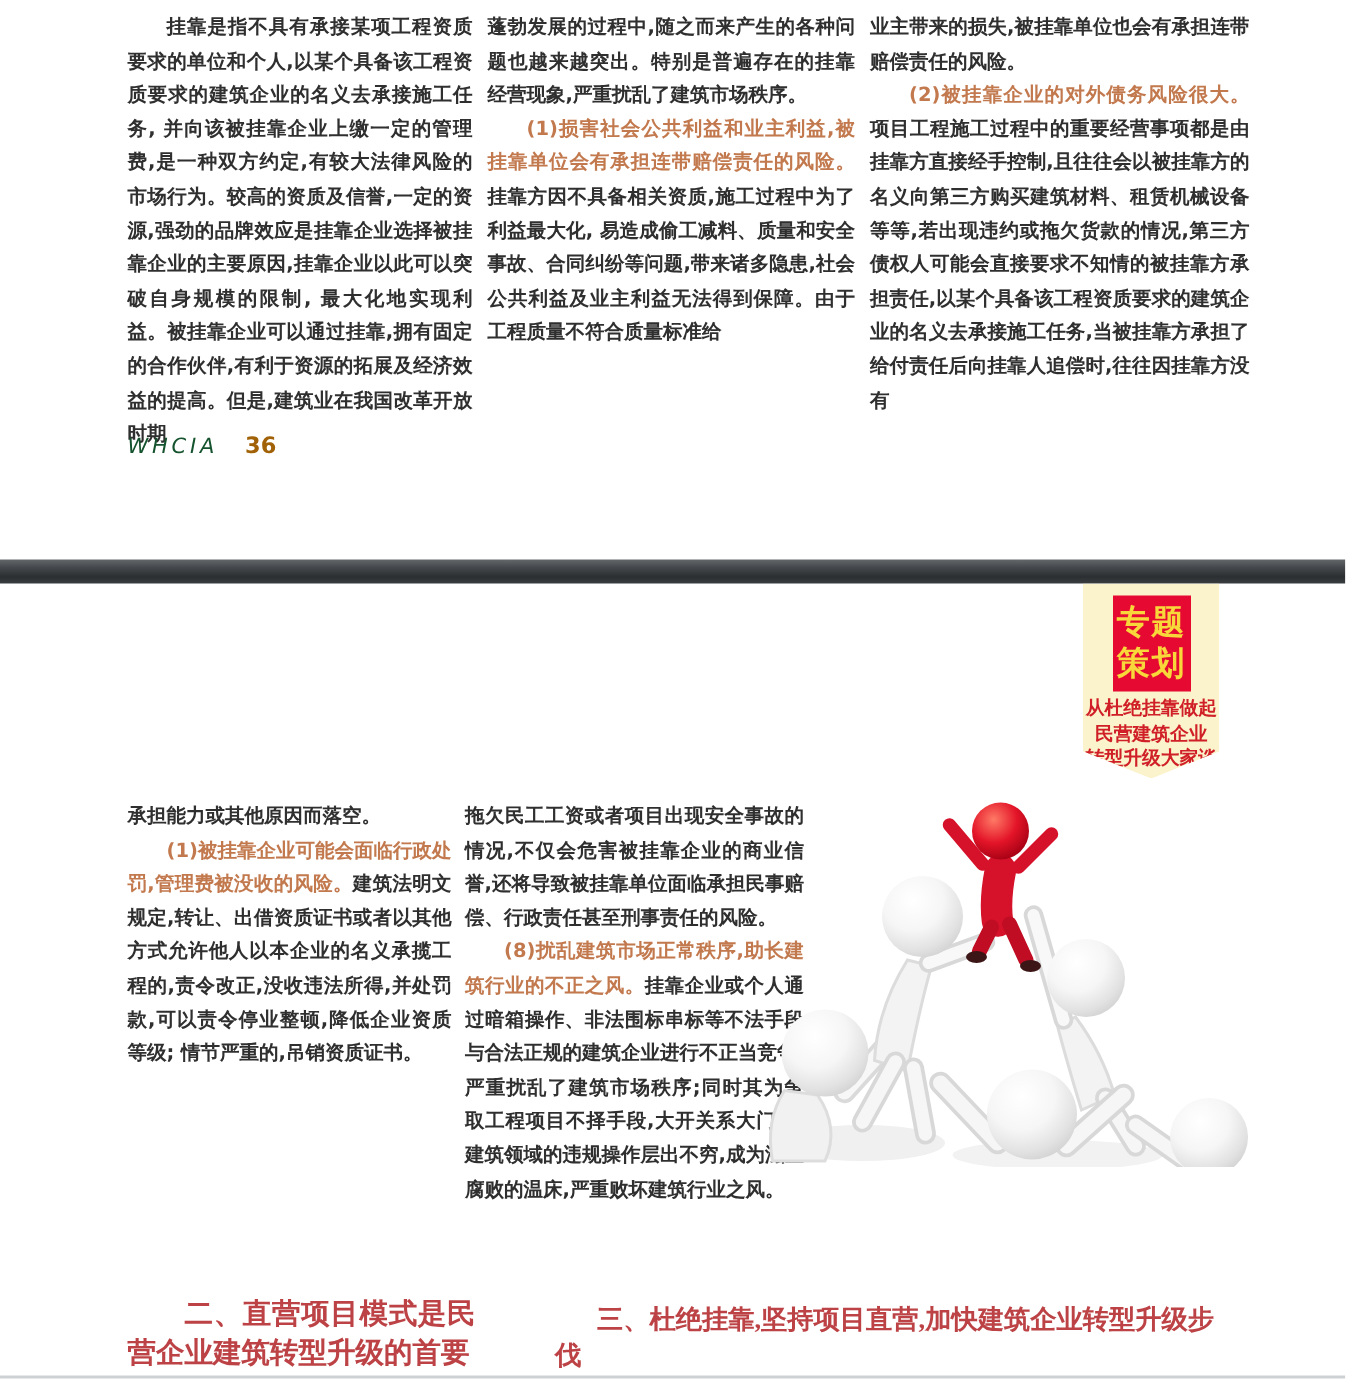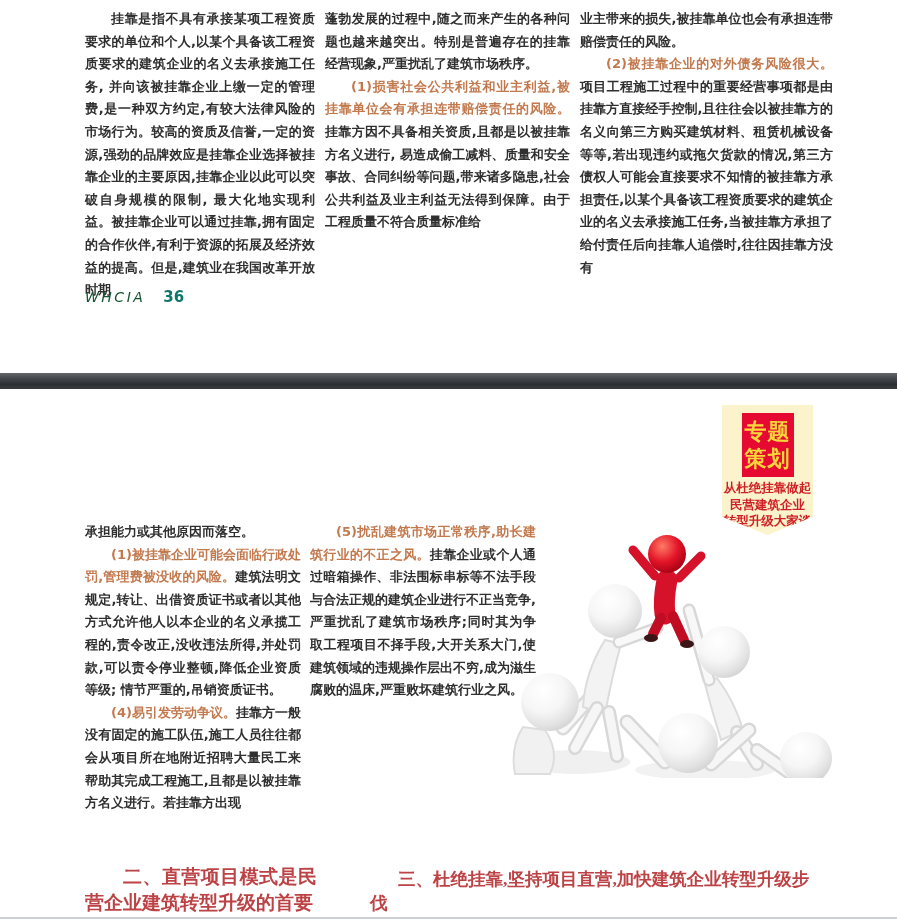--- a/index.html
+++ b/index.html
@@ -3,37 +3,37 @@
 <meta charset="utf-8">
 <style>
   html,body{margin:0;padding:0;background:#ffffff;}
   .page{
     position:relative;width:897px;height:920px;background:#ffffff;overflow:hidden;
     font-family:"DejaVu Sans",sans-serif;
   }
   
   .article{position:absolute;display:grid;}
   .article-top{left:85px;top:8px;grid-template-columns:230px 245px 253px;column-gap:10px;}
-  .article-bottom{left:85px;top:521px;grid-template-columns:216px 226px;column-gap:9px;}
+  .article-bottom{left:85px;top:534px;grid-template-columns:216px 226px;column-gap:9px;}
   .col{color:#2f2f2f;font-size:13px;line-height:22.6px;text-align:justify;font-weight:600;}
   .col p{margin:0;}
   .col p.indent{text-indent:2em;}
   .accent{color:#c3794e;margin-top:16px;}
   
   .folio{position:absolute;left:85px;top:288px;font-size:14px;}
   .folio .journal{color:#14532d;letter-spacing:2.5px;font-style:italic;}
-  .folio .pageno{color:#0f766e;font-weight:700;margin-left:18px;font-size:15px;}
+  .folio .pageno{color:#a16207;font-weight:700;margin-left:18px;font-size:15px;}
   
   .divider-bar{
     position:absolute;left:0;top:373px;width:897px;height:16px;
     background:linear-gradient(180deg,#63676a 0%,#43474b 35%,#2c2f31 72%,#3a3d3f 100%);
   }
   
   .ribbon{
-    position:absolute;left:722px;top:405px;width:91px;height:130px;
+    position:absolute;left:722px;top:389px;width:91px;height:130px;
     clip-path:polygon(0 0,100% 0,100% 86%,50% 100%,0 86%);
     text-align:center;
   }
   .ribbon-box{
     margin:8px auto 0 auto;width:52px;height:64px;
     display:flex;flex-direction:column;justify-content:center;
     font-size:22px;line-height:27px;font-weight:700;letter-spacing:1px;
   }
   .ribbon-sub{margin-top:3px;font-size:12.5px;line-height:16.5px;font-weight:700;}
   
@@ -50,21 +50,21 @@
 <body>
 
 <div class="page">
 
   <section class="article article-top">
       <div class="col">
         <p class="indent"><span>挂靠是指不具有承接某项工程资质要求的单位和个人,以某个具备该工程资质要求的建筑企业的名义去承接施工任务, 并向该被挂靠企业上缴一定的管理费,是一种双方约定,有较大法律风险的市场行为。较高的资质及信誉,一定的资源,强劲的品牌效应是挂靠企业选择被挂靠企业的主要原因,挂靠企业以此可以突破自身规模的限制, 最大化地实现利益。被挂靠企业可以通过挂靠,拥有固定的合作伙伴,有利于资源的拓展及经济效益的提高。但是,建筑业在我国改革开放时期</span></p>
       </div>
       <div class="col">
         <p><span>蓬勃发展的过程中,随之而来产生的各种问题也越来越突出。特别是普遍存在的挂靠经营现象,严重扰乱了建筑市场秩序。</span></p>
-        <p class="indent"><span class="accent">(1)损害社会公共利益和业主利益,被挂靠单位会有承担连带赔偿责任的风险。</span><span>挂靠方因不具备相关资质,且都是以被挂靠方名义进行, 易造成偷工减料、质量和安全事故、合同纠纷等问题,带来诸多隐患,社会公共利益及业主利益无法得到保障。由于工程质量不符合质量标准给</span></p>
+        <p class="indent"><span class="accent">(1)损害社会公共利益和业主利益,被挂靠单位会有承担连带赔偿责任的风险。</span><span>挂靠方因不具备相关资质,施工过程中为了利益最大化, 易造成偷工减料、质量和安全事故、合同纠纷等问题,带来诸多隐患,社会公共利益及业主利益无法得到保障。由于工程质量不符合质量标准给</span></p>
       </div>
       <div class="col">
         <p><span>业主带来的损失,被挂靠单位也会有承担连带赔偿责任的风险。</span></p>
         <p class="indent"><span class="accent">(2)被挂靠企业的对外债务风险很大。</span><span>项目工程施工过程中的重要经营事项都是由挂靠方直接经手控制,且往往会以被挂靠方的名义向第三方购买建筑材料、租赁机械设备等等,若出现违约或拖欠货款的情况,第三方债权人可能会直接要求不知情的被挂靠方承担责任,以某个具备该工程资质要求的建筑企业的名义去承接施工任务,当被挂靠方承担了给付责任后向挂靠人追偿时,往往因挂靠方没有</span></p>
       </div>
     </section>
 
   <div class="folio">
     <span class="journal">WHCIA</span><span class="pageno">36</span>
   </div>
@@ -80,24 +80,24 @@
       <div>从杜绝挂靠做起</div>
       <div>民营建筑企业</div>
       <div>转型升级大家谈</div>
     </div>
   </div>
 
   <section class="article article-bottom">
       <div class="col">
         <p><span>承担能力或其他原因而落空。</span></p>
         <p class="indent"><span class="accent">(1)被挂靠企业可能会面临行政处罚,管理费被没收的风险。</span><span>建筑法明文规定,转让、出借资质证书或者以其他方式允许他人以本企业的名义承揽工程的,责令改正,没收违法所得,并处罚款,可以责令停业整顿,降低企业资质等级; 情节严重的,吊销资质证书。</span></p>
-        <p class="indent"><span class="accent">(4)易引发劳动争议。</span><span>挂靠方一般没有固定的施工队伍,施工人员往往都会从项目所在地附近招聘大量民工来帮助其完成工程施工,且都是以被挂靠方名义进行。若挂靠方出现</span></p>
       </div>
       <div class="col">
-        <p class="indent"><span class="accent">(5)扰乱建筑市场正常秩序,助长建筑行业的不正之风。</span><span>挂靠企业或个人通过暗箱操作、非法围标串标等不法手段与合法正规的建筑企业进行不正当竞争,严重扰乱了建筑市场秩序;同时其为争取工程项目不择手段,大开关系大门,使建筑领域的违规操作层出不穷,成为滋生腐败的温床,严重败坏建筑行业之风。</span></p>
+        <p><span>拖欠民工工资或者项目出现安全事故的情况,不仅会危害被挂靠企业的商业信誉,还将导致被挂靠单位面临承担民事赔偿、行政责任甚至刑事责任的风险。</span></p>
+        <p class="indent"><span class="accent">(8)扰乱建筑市场正常秩序,助长建筑行业的不正之风。</span><span>挂靠企业或个人通过暗箱操作、非法围标串标等不法手段与合法正规的建筑企业进行不正当竞争,严重扰乱了建筑市场秩序;同时其为争取工程项目不择手段,大开关系大门,使建筑领域的违规操作层出不穷,成为滋生腐败的温床,严重败坏建筑行业之风。</span></p>
       </div>
     </section>
 
   <svg class="illustration" width="330" height="266" viewBox="0 0 330 266">
     <defs>
       <radialGradient id="headG" cx="38%" cy="30%" r="75%">
         <stop offset="0%" stop-color="#ffffff"></stop>
         <stop offset="50%" stop-color="#f6f6f6"></stop>
         <stop offset="82%" stop-color="#e2e2e2"></stop>
         <stop offset="100%" stop-color="#d2d2d2"></stop>

